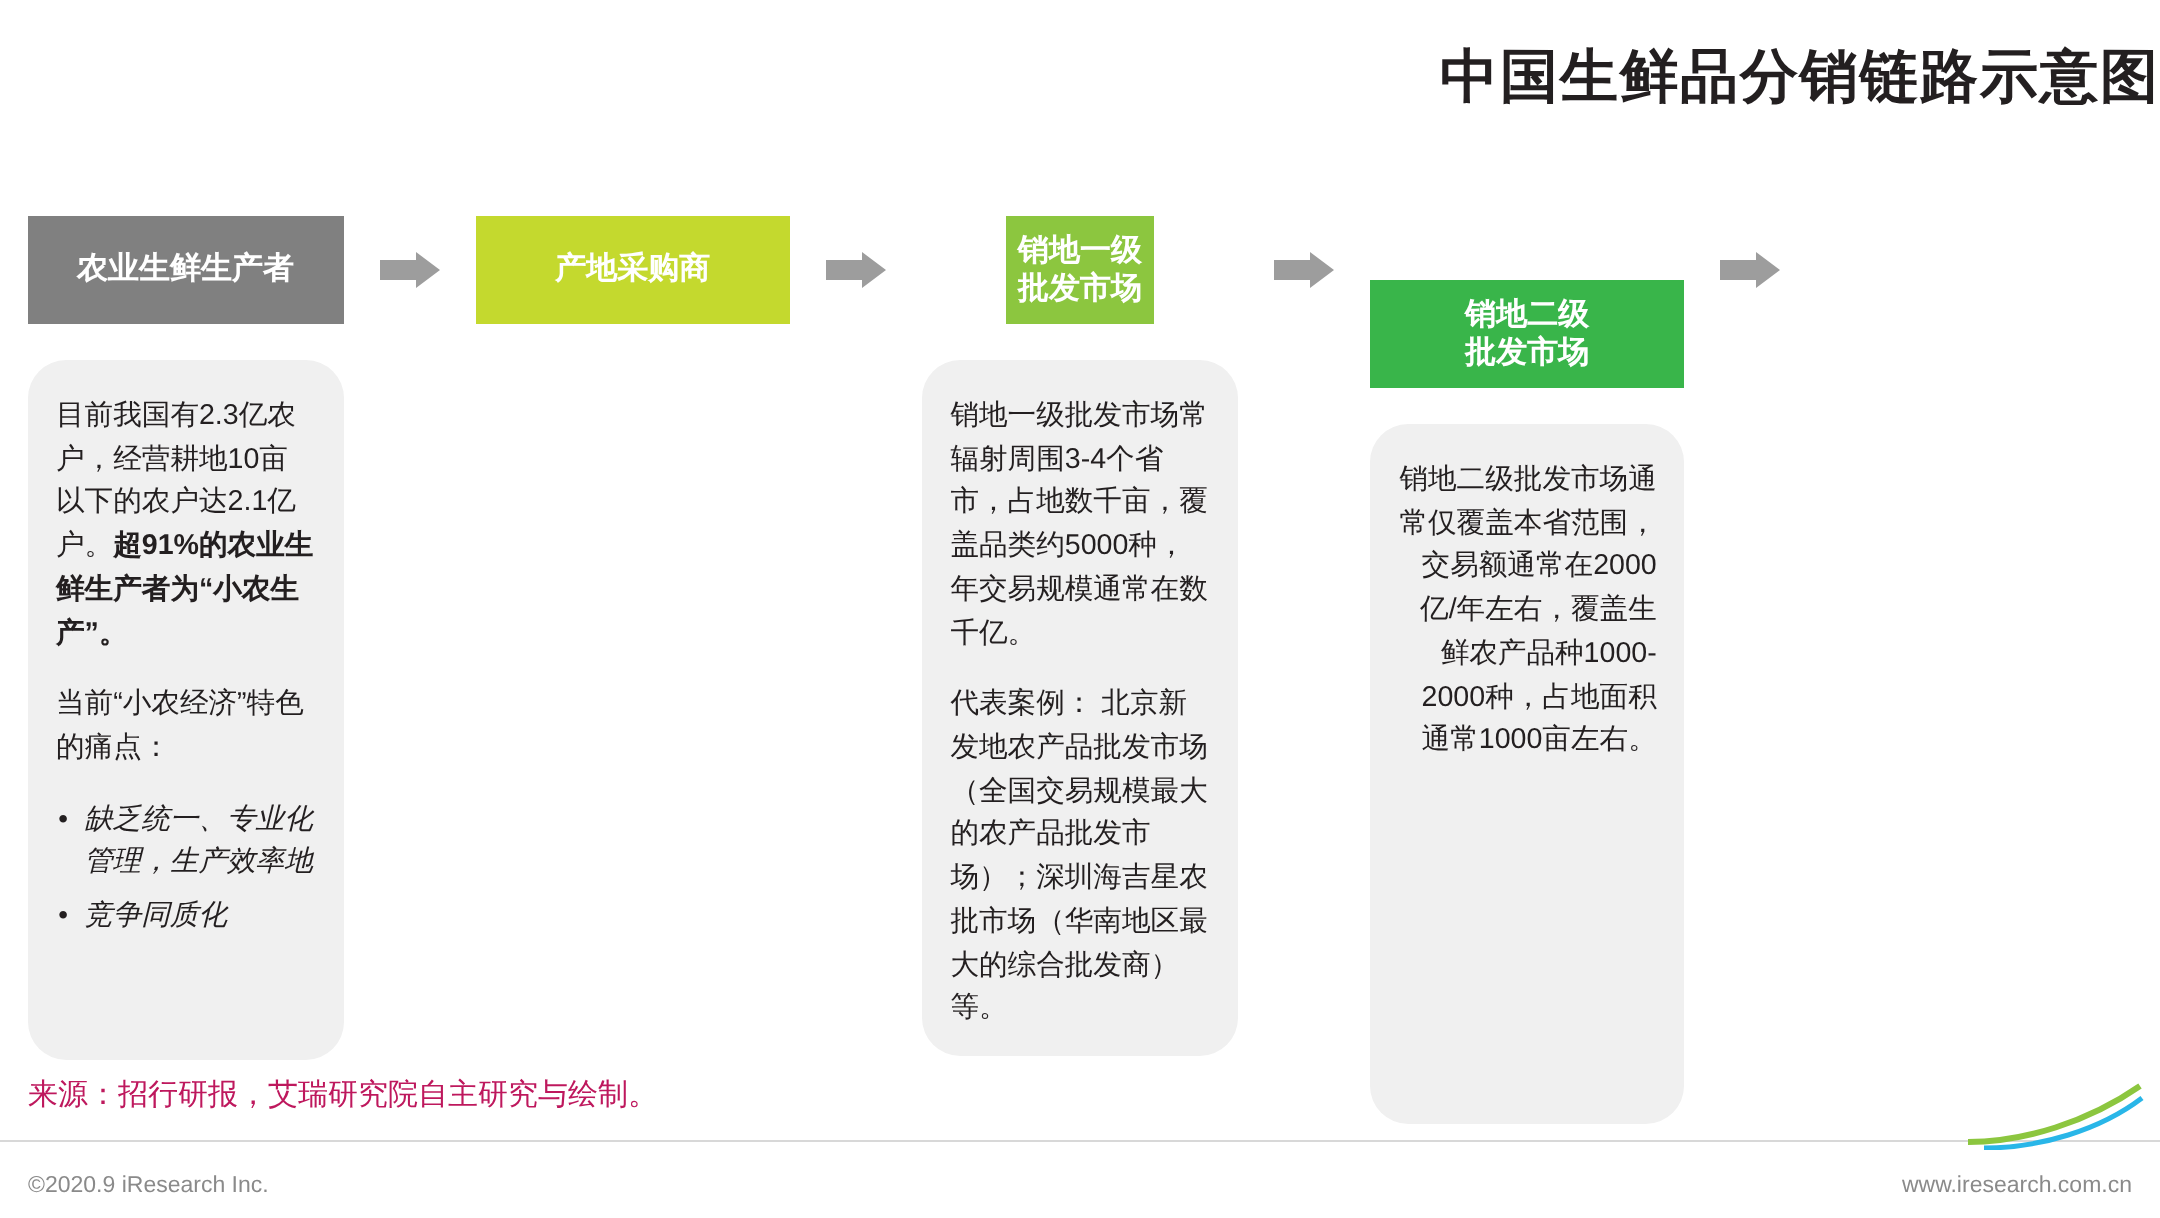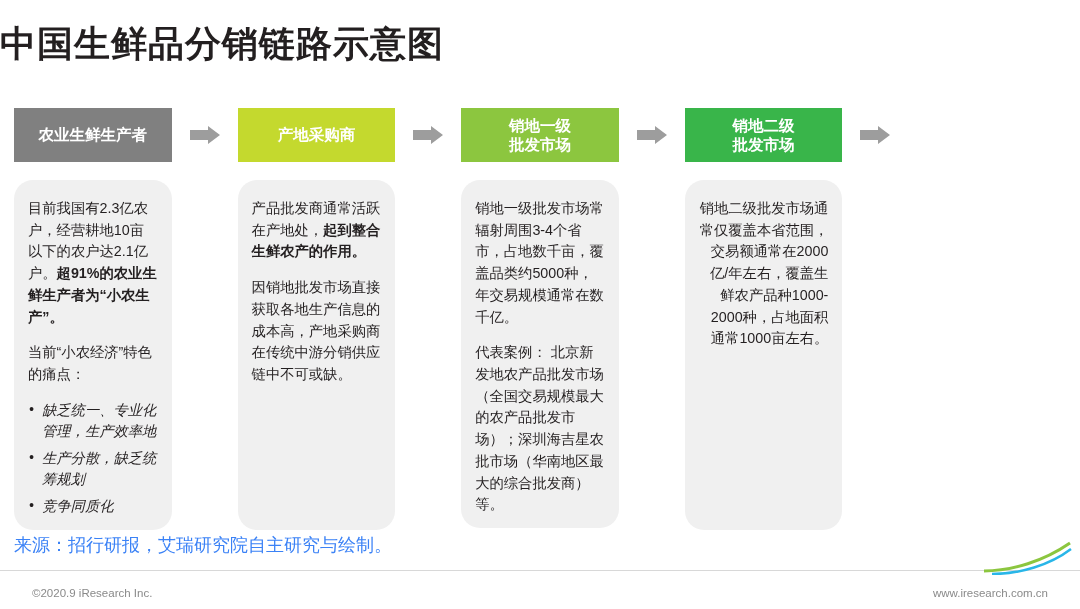--- a/index.html
+++ b/index.html
@@ -9,22 +9,22 @@
   body {
     width: 1080px;
     height: 609px;
     background: #ffffff;
     font-family: "Liberation Sans", sans-serif;
     color: #231f20;
     position: relative;
     overflow: hidden;
   }
   .page-title {
-    text-align: left;
-    font-size: 36px;
+    text-align: right;
+    font-size: 29px;
     font-weight: bold;
     color: #231f20;
     letter-spacing: 1px;
     padding-top: 22px;
     line-height: 1.2;
   }
   .flow {
     position: absolute;
     top: 108px;
     left: 14px;
@@ -32,22 +32,22 @@
     display: flex;
     align-items: flex-start;
     gap: 16px;
   }
   .col {
     display: flex;
     flex-direction: column;
   }
   .col-0 { width: 186px; }
   .col-1 { width: 186px; }
-  .col-2 { width: 186px; }
-  .col-3 { width: 186px; }
+  .col-2 { width: 186px; align-items: center; }
+  .col-3 { width: 186px; margin-top: 32px; }
   .col-4 { width: 186px; }
 
   .arrow {
     width: 34px;
     height: 54px;
     display: flex;
     align-items: center;
     justify-content: center;
     flex: none;
   }
@@ -103,39 +103,39 @@
   .h0 { height: 350px; }
   .h1 { height: 350px; }
   .h2 { height: 348px; }
   .h3 { height: 350px; text-align: right; }
   .h4 { height: 350px; }
 
   .source {
     position: absolute;
     left: 14px;
     bottom: 52px;
-    font-size: 18px;
-    color: #3b82f6;
+    font-size: 15px;
+    color: #be185d;
   }
   .footer-rule {
     position: absolute;
     left: 0;
     right: 0;
     bottom: 38px;
     height: 1px;
     background: #d8d8d8;
   }
   .footer {
     position: absolute;
     left: 0;
     right: 0;
     bottom: 10px;
     display: flex;
     justify-content: space-between;
-    padding: 0 32px;
+    padding: 0 14px;
     font-size: 11.5px;
     color: #8a8a8a;
   }
   .swoosh {
     position: absolute;
     right: 8px;
     bottom: 34px;
     width: 90px;
     height: 34px;
     pointer-events: none;
@@ -152,41 +152,34 @@
     <div class="header" style="background: rgb(128, 128, 128);">
       <span>农业生鲜生产者</span>
     </div>
     <div class="body h0">
       <p>
         <span>目前我国有2.3亿农户，经营耕地10亩以下的农户达2.1亿户。</span><span class="bold">超91%的农业生鲜生产者为“小农生产”。</span>
       </p>
       <p>当前“小农经济”特色的痛点：</p>
       <ul class="bullets">
         <li>缺乏统一、专业化管理，生产效率地</li>
-        <li>生产分散，缺乏统筹规划</li>
         <li>竞争同质化</li>
       </ul>
     </div>
   </div>
 
   <div class="arrow">
     <svg width="30" height="18" viewBox="0 0 30 18" aria-hidden="true">
       <polygon points="0,4 18,4 18,0 30,9 18,18 18,14 0,14" fill="#9d9d9d"></polygon>
     </svg>
   </div>
 
   <div class="col col-1">
     <div class="header" style="background:#c4d92e">
       <span>产地采购商</span>
-    </div>
-    <div class="body h1">
-      <p>
-        <span>产品批发商通常活跃在产地处，</span><span class="bold">起到整合生鲜农产的作用。</span>
-      </p>
-      <p>因销地批发市场直接获取各地生产信息的成本高，产地采购商在传统中游分销供应链中不可或缺。</p>
     </div>
   </div>
 
   <div class="arrow">
     <svg width="30" height="18" viewBox="0 0 30 18" aria-hidden="true">
       <polygon points="0,4 18,4 18,0 30,9 18,18 18,14 0,14" fill="#9d9d9d"></polygon>
     </svg>
   </div>
 
   <div class="col col-2">

